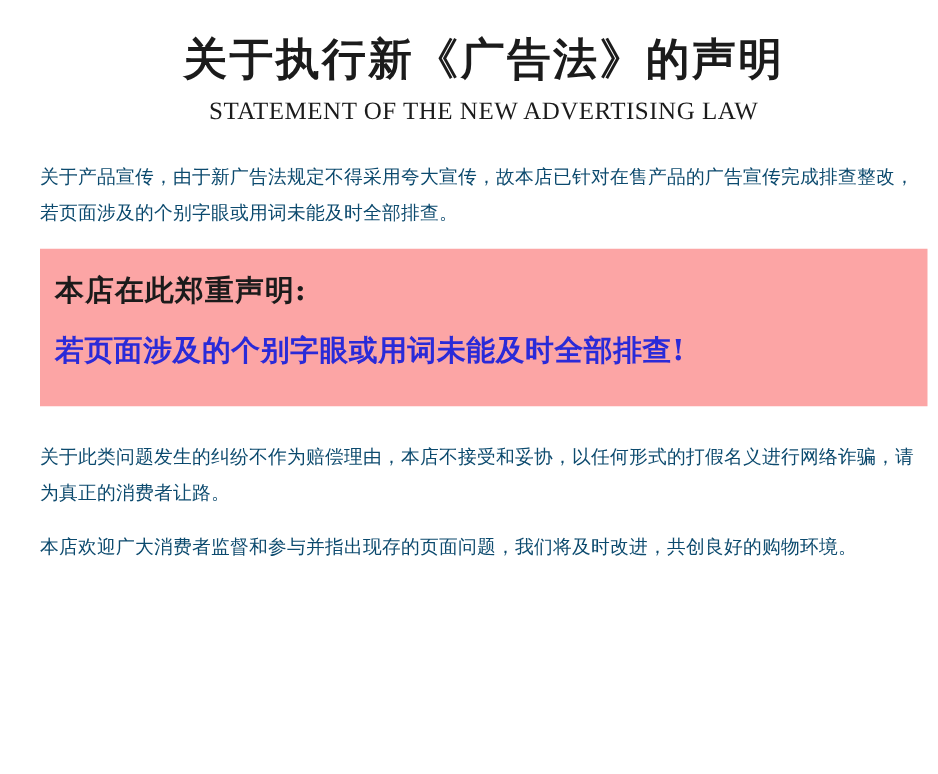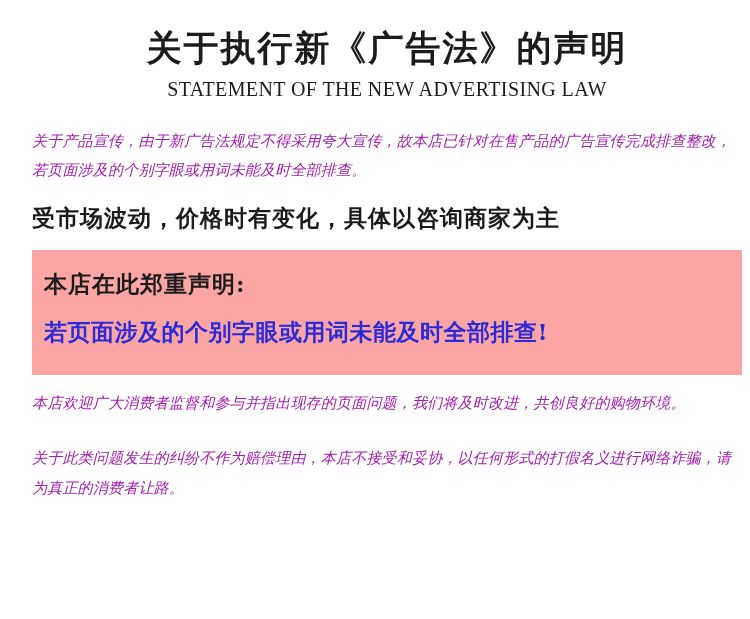--- a/index.html
+++ b/index.html
@@ -40,24 +40,23 @@
     font-family: "Liberation Serif", serif;
     font-weight: normal;
     font-size: 20px;
     letter-spacing: 0.4px;
     color: #1b1b1b;
   }
   .para {
     font-family: "DejaVu Serif", serif;
     font-size: 15px;
     line-height: 1.95;
-    color: #a21caf;
+    color: #0c4a6e;
     text-align: left;
     letter-spacing: 0.2px;
-    font-style: italic;
   }
   .intro {
     margin: 0;
     padding-top: 26px;
   }
   .highlight-line {
     margin: 0;
     padding-top: 16px;
     font-family: "DejaVu Serif", serif;
     font-weight: bold;
@@ -102,24 +101,23 @@
 </head>
 <body>
 
 <div class="page">
 
   <h1 class="title-cn">关于执行新《广告法》的声明</h1>
   <h2 class="title-en">STATEMENT OF THE NEW ADVERTISING LAW</h2>
 
   <p class="para intro">关于产品宣传，由于新广告法规定不得采用夸大宣传，故本店已针对在售产品的广告宣传完成排查整改，若页面涉及的个别字眼或用词未能及时全部排查。</p>
 
-  <p class="highlight-line">受市场波动，价格时有变化，具体以咨询商家为主</p>
 
   <div class="gray-block">
     <p class="declare">本店在此郑重声明:</p>
     <p class="banned">若页面涉及的个别字眼或用词未能及时全部排查!</p>
   </div>
 
+  <p class="para after-block">关于此类问题发生的纠纷不作为赔偿理由，本店不接受和妥协，以任何形式的打假名义进行网络诈骗，请为真正的消费者让路。</p>
+
   <p class="para closing">本店欢迎广大消费者监督和参与并指出现存的页面问题，我们将及时改进，共创良好的购物环境。</p>
-
-  <p class="para after-block">关于此类问题发生的纠纷不作为赔偿理由，本店不接受和妥协，以任何形式的打假名义进行网络诈骗，请为真正的消费者让路。</p>
 
 </div>
 
 </body></html>

